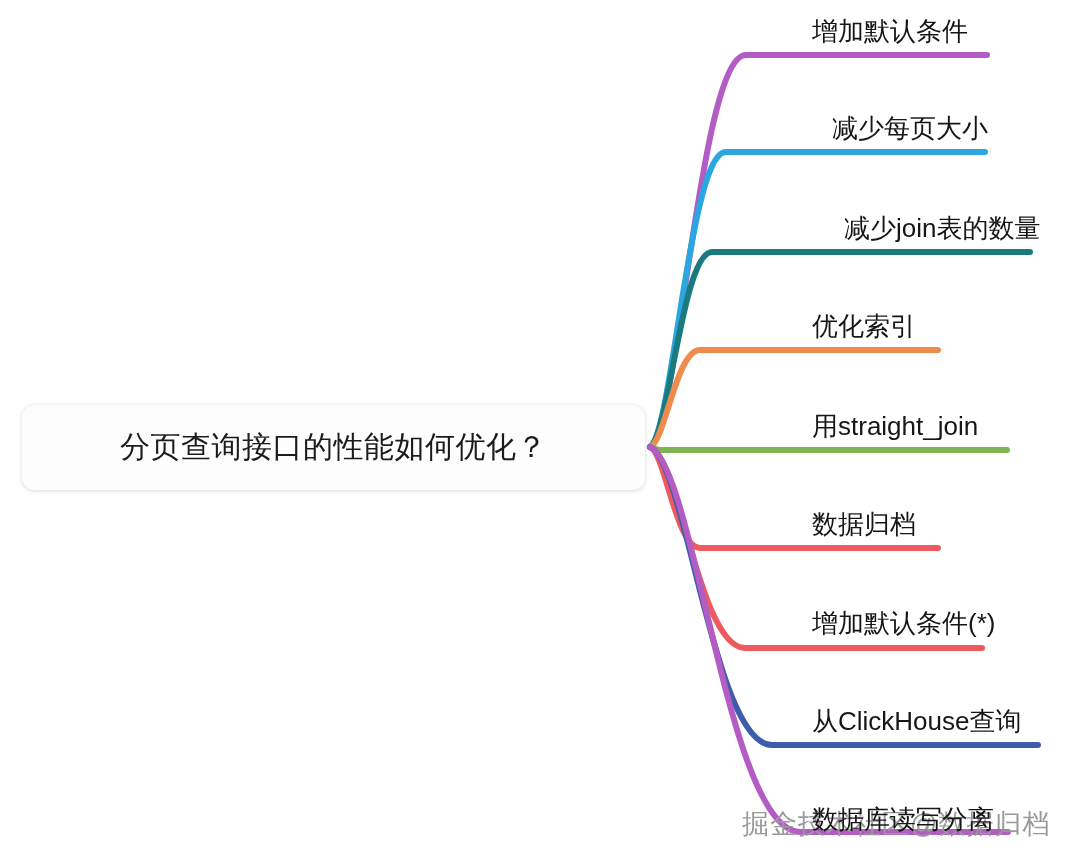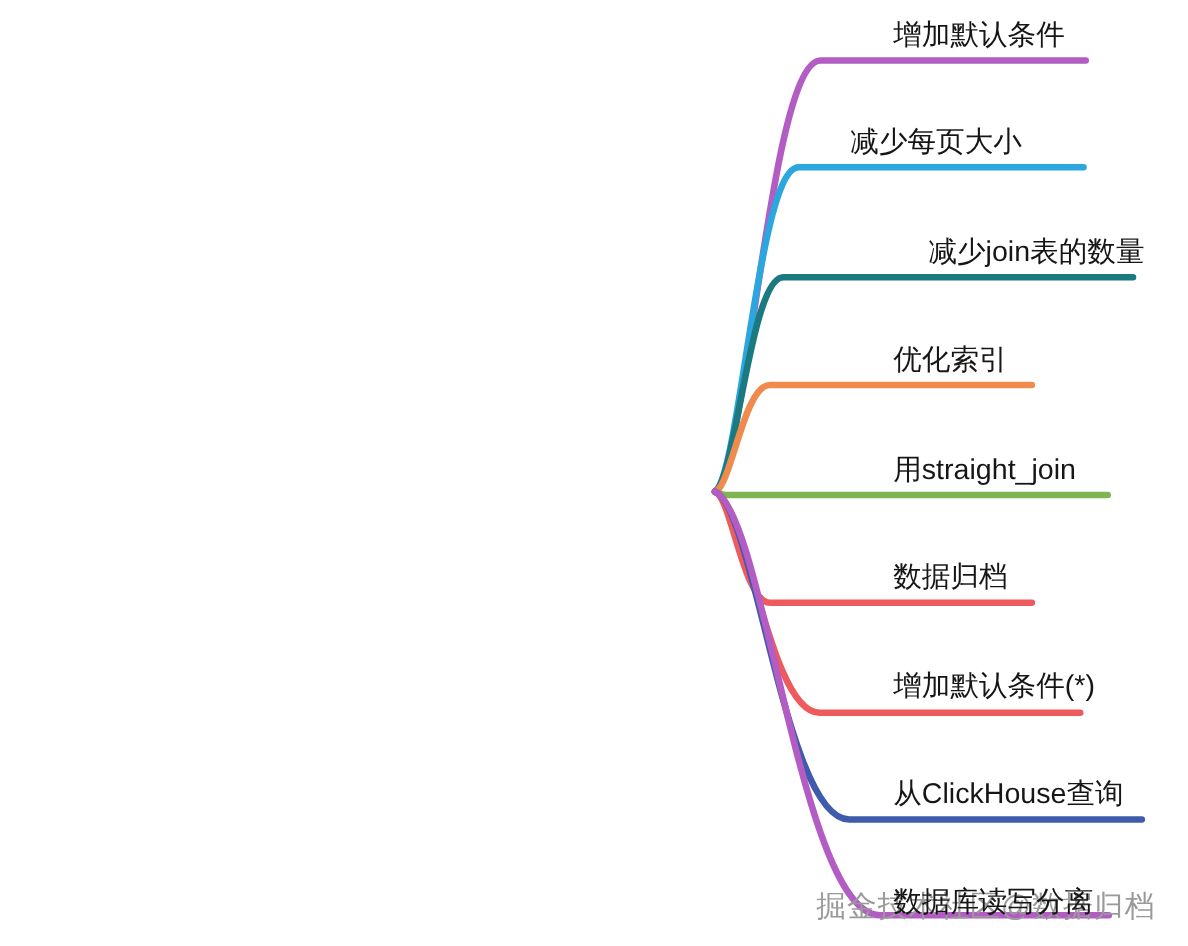--- a/index.html
+++ b/index.html
@@ -82,24 +82,27 @@
       <path d="M 650 447 C 672.8 432.25, 689.52 152, 726 152 L 985 152" fill="none" stroke="#2ba6de" stroke-width="6" stroke-linecap="round" stroke-linejoin="round"></path>
       <path d="M 650 447 C 668.6 437.25, 682.24 252, 712 252 L 1030 252" fill="none" stroke="#1a7a7f" stroke-width="6" stroke-linecap="round" stroke-linejoin="round"></path>
       <path d="M 650 447 C 665 442.15, 676 350, 700 350 L 938 350" fill="none" stroke="#ef8b4d" stroke-width="6" stroke-linecap="round" stroke-linejoin="round"></path>
       <path d="M 650 447 C 653 447.15, 655.2 450, 660 450 L 1007 450" fill="none" stroke="#7fb550" stroke-width="6" stroke-linecap="round" stroke-linejoin="round"></path>
       <path d="M 650 447 C 665 452.05, 676 548, 700 548 L 938 548" fill="none" stroke="#ee5a5e" stroke-width="6" stroke-linecap="round" stroke-linejoin="round"></path>
       <path d="M 650 447 C 678.5 457.05, 699.4 648, 745 648 L 982 648" fill="none" stroke="#ee5a5e" stroke-width="6" stroke-linecap="round" stroke-linejoin="round"></path>
       <path d="M 650 447 C 686.6 461.9, 713.44 745, 772 745 L 1038 745" fill="none" stroke="#3f5bab" stroke-width="6" stroke-linecap="round" stroke-linejoin="round"></path>
       <path d="M 650 447 C 695 466.25, 728 832, 800 832 L 1008 832" fill="none" stroke="#b35cc4" stroke-width="6" stroke-linecap="round" stroke-linejoin="round"></path>
     </svg>
 
+  <div class="root-card">
+    <span class="root-card-label">分页查询接口的性能如何优化？</span>
+  </div>
 
   <div id="labels">
       <div class="node-label" style="left: 812px; top: 18px; text-align: right;">增加默认条件</div>
-      <div class="node-label" style="left: 773px; top: 115px; text-align: center;">减少每页大小</div>
+      <div class="node-label" style="left: 832px; top: 115px; text-align: center;">减少每页大小</div>
       <div class="node-label" style="left: 844px; top: 215px;">减少join表的数量</div>
       <div class="node-label" style="left: 812px; top: 313px;">优化索引</div>
       <div class="node-label" style="left: 812px; top: 413px;">用straight_join</div>
       <div class="node-label" style="left: 812px; top: 511px; text-align: center;">数据归档</div>
       <div class="node-label" style="left: 812px; top: 610px;">增加默认条件(*)</div>
       <div class="node-label" style="left: 812px; top: 708px;">从ClickHouse查询</div>
       <div class="node-label" style="left: 812px; top: 806px;">数据库读写分离</div>
     </div>
 
   <div class="watermark">掘金技术社区@数据归档</div>

